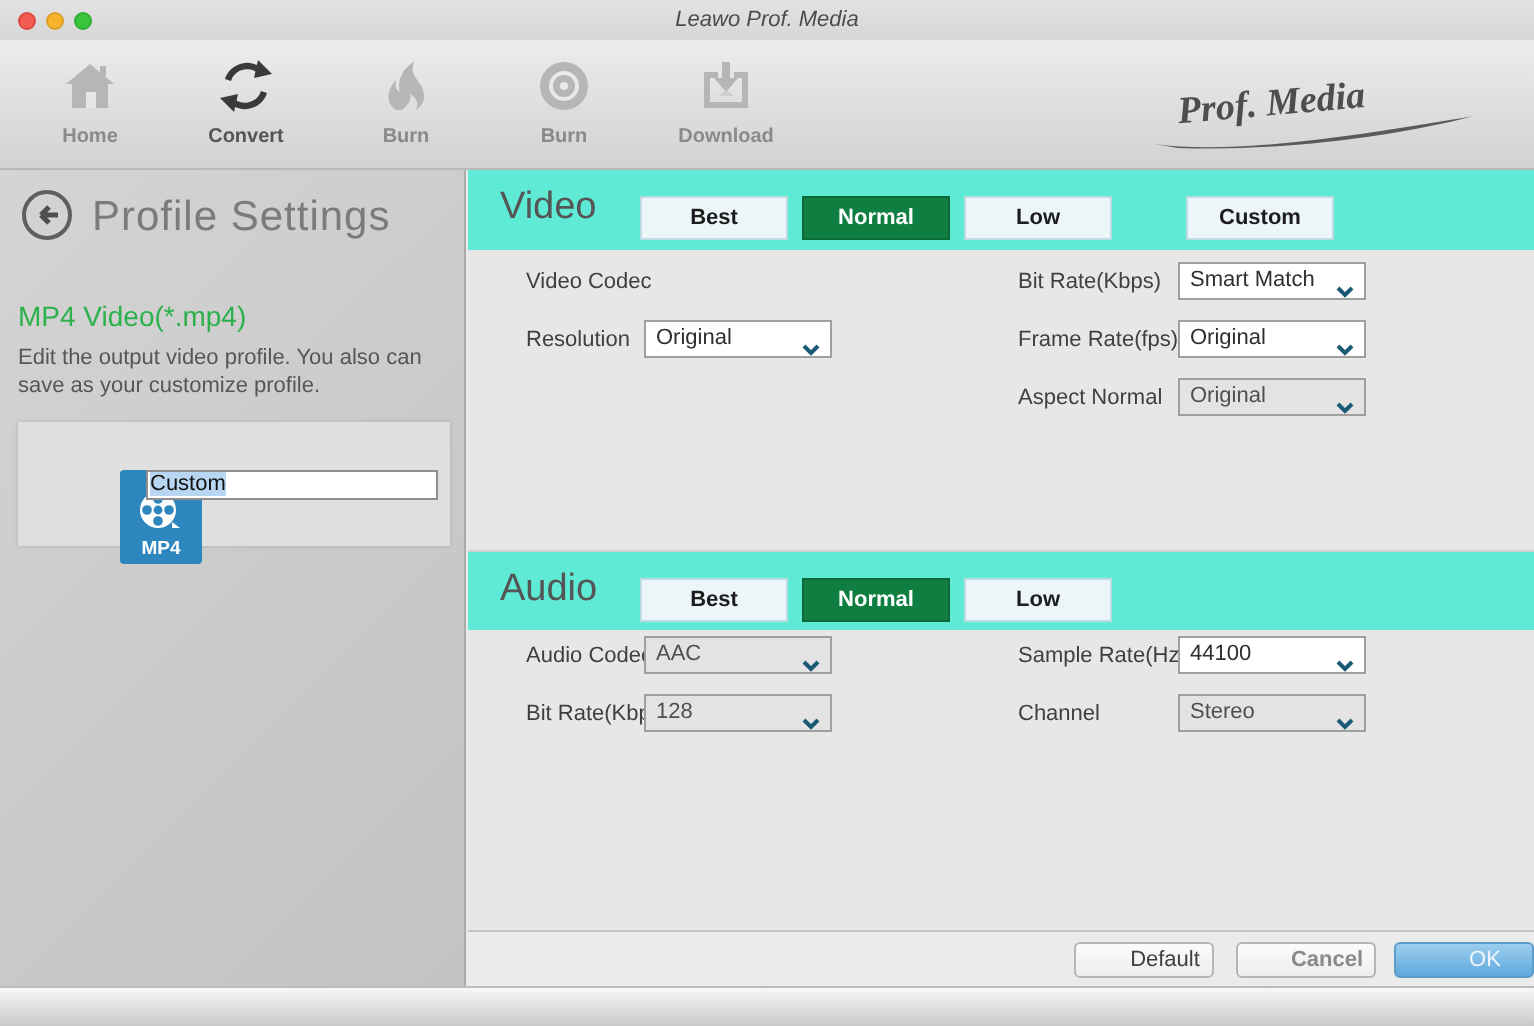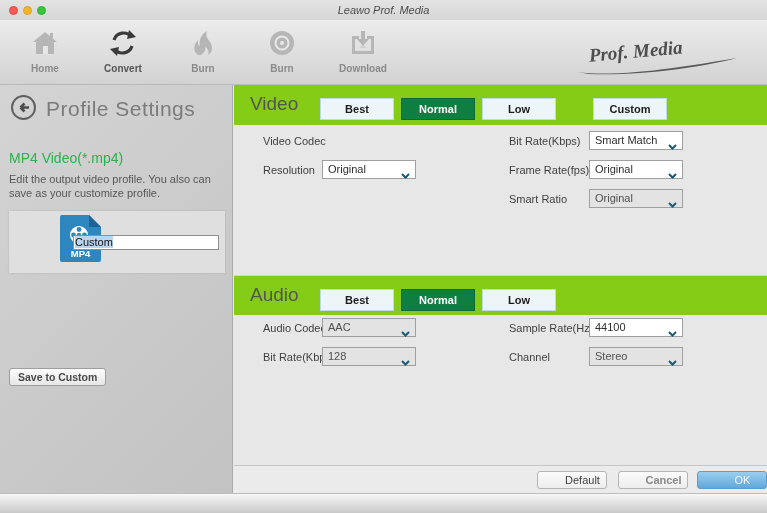--- a/index.html
+++ b/index.html
@@ -34,31 +34,31 @@
   .mainpanel { position:absolute; left:234px; top:85px; width:533px; height:408px; background:#e7e7e7; }
 
   
   .back-row { position:absolute; left:10px; top:94px; display:flex; align-items:flex-end; }
   .back-btn { width:27px; height:27px; cursor:pointer; }
   .sb-title { margin-left:9px; font-size:21px; color:#7b7b7b; letter-spacing:0.5px; }
   .sb-format { position:absolute; left:9px; top:150px; font-size:14px; color:#2cb14c; }
   .sb-desc { position:absolute; left:9px; top:172px; width:212px; font-size:11px; line-height:14px; color:#565656; }
   .profile-row { position:absolute; left:9px; top:211px; width:216px; height:62px;
     background:#dfdfdf; box-shadow:0 0 2px rgba(0,0,0,0.15); }
-  .mp4-icon { position:absolute; left:11px; top:4px; width:41px; height:62px;padding-left:40px; }
+  .mp4-icon { position:absolute; left:11px; top:24px; width:41px; height:62px;padding-left:40px; }
   .profile-input { position:absolute; left:64px; top:24px; width:146px; height:15px;
     background:#fff; border:1px solid #8e8e8e; font-size:11px; line-height:13px;
     padding-left:1px; overflow:hidden; cursor:text; }
   .profile-input .sel { background:#b8d6f2; color:#111; }
   .save-custom { position:absolute; left:9px; top:283px; height:18px; padding:0 8px;
     background:linear-gradient(#fdfdfd,#e6e6e6); border:1px solid #9e9e9e; border-radius:3px;
     font-size:10.5px; font-weight:bold; color:#4a4a4a; line-height:16px; cursor:pointer; }
 
   
-  .section-head { position:absolute; left:0; width:533px; height:40px; background:#84cc16; }
+  .section-head { position:absolute; left:0; width:533px; height:40px; background:#5eead4; }
   .head-video { top:0; }
   .head-audio { top:190px; border-top:1px solid #d2d2d2; }
   .section-title { position:absolute; left:16px; top:8px; font-size:19px; color:#555; }
   .qbtn { position:absolute; top:13px; height:22px; width:74px; text-align:center;
     font-size:11px; font-weight:bold; line-height:20px; color:#1c1c1c;
     background:#ecf6f8; border:1px solid #bcdbe3; cursor:pointer; }
   .qbtn.selected { background:#0e7f41; border-color:#0b6b36; color:#fff; }
   .q1 { left:86px; } .q2 { left:167px; } .q3 { left:248px; } .q4 { left:359px; }
 
   .field-label { position:absolute; font-size:11px; color:#3f3f3f; }
@@ -174,21 +174,20 @@
           <circle cx="24.5" cy="20" r="2.4" fill="#2e86bf"></circle>
           <path d="M26 26 L30 29 L26 29 Z" fill="#ffffff"></path>
           <text x="20.5" y="42" text-anchor="middle" font-family="Liberation Sans, sans-serif" font-size="9.5" font-weight="bold" fill="#ffffff">MP4</text>
         </svg>
       </span>
       <div class="profile-input">
         <span class="sel">Custom</span>
       </div>
     </div>
 
-    <button class="save-custom">Save to Custom</button>
   </div>
 
   <div class="mainpanel">
 
     <div class="section-head head-video">
       <span class="section-title">Video</span>
       <span class="qbtn q1">Best</span>
       <span class="qbtn q2 selected">Normal</span>
       <span class="qbtn q3">Low</span>
       <span class="qbtn q4">Custom</span>
@@ -213,21 +212,21 @@
     </div>
 
     <span class="field-label" style="left:275px; top:79px;">Frame Rate(fps)</span>
     <div class="dropdown" style="left:355px; top:75px;">
       <span>Original</span>
       <span class="chev"><svg width="9" height="6" viewBox="0 0 9 6">
             <path d="M1 1 L4.5 4.5 L8 1" stroke="#1a5a74" stroke-width="2" fill="none"></path>
           </svg></span>
     </div>
 
-    <span class="field-label" style="left:275px; top:108px;">Smart Ratio</span>
+    <span class="field-label" style="left:275px; top:108px;">Aspect Normal</span>
     <div class="dropdown disabled" style="left:355px; top:104px;">
       <span>Original</span>
       <span class="chev"><svg width="9" height="6" viewBox="0 0 9 6">
             <path d="M1 1 L4.5 4.5 L8 1" stroke="#1a5a74" stroke-width="2" fill="none"></path>
           </svg></span>
     </div>
 
     <div class="section-head head-audio">
       <span class="section-title">Audio</span>
       <span class="qbtn q1">Best</span>

